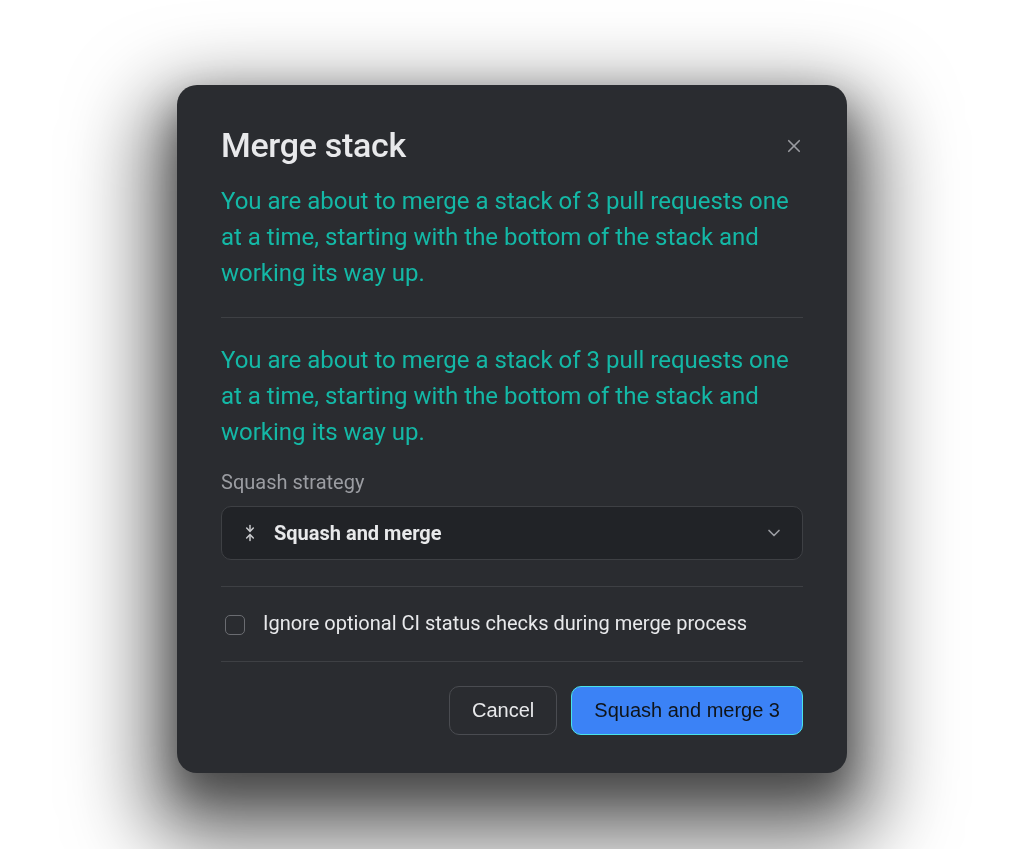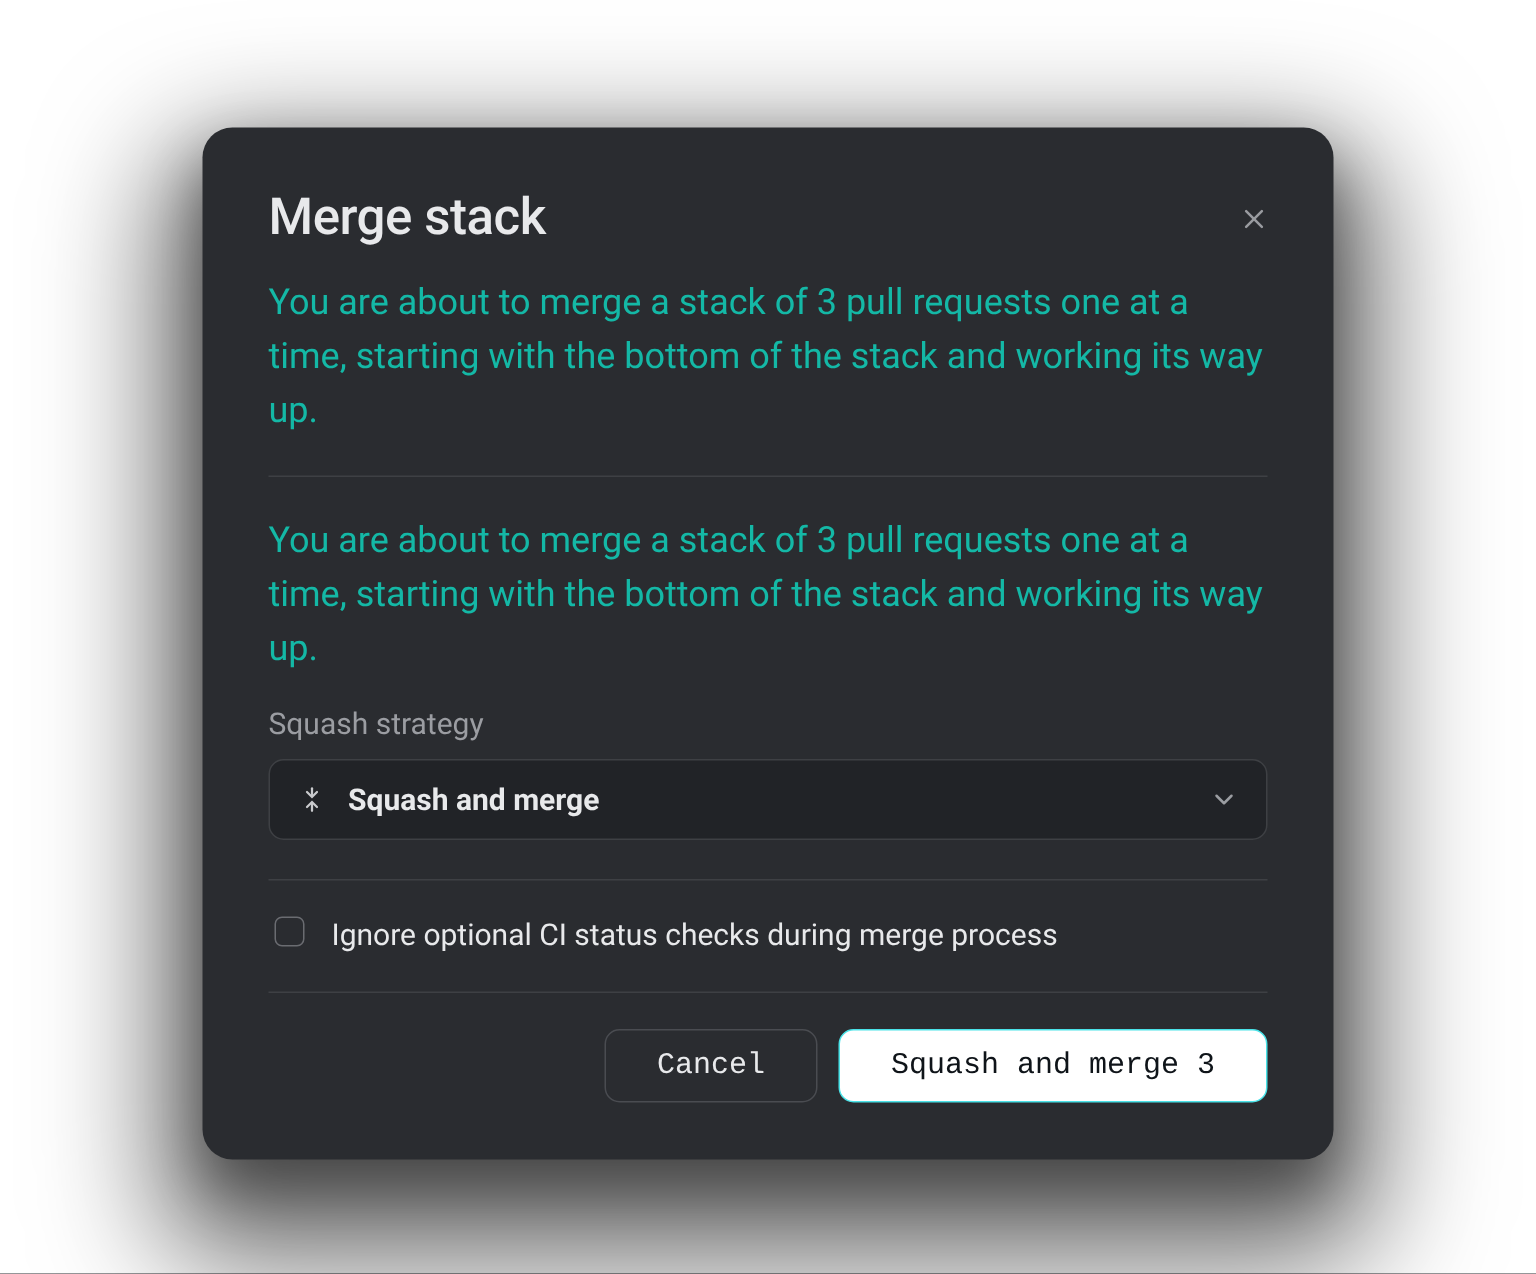--- a/index.html
+++ b/index.html
@@ -14,21 +14,21 @@
       background: #ffffff;
       font-family: -apple-system, BlinkMacSystemFont, "Segoe UI", Roboto, Helvetica, Arial, sans-serif;
       display: flex;
       align-items: flex-start;
       justify-content: center;
       padding-top: 85px;
       overflow: hidden;
     }
     
     .modal {
-      width: 754px;
+      width: 670px;
       background: #2a2c30;
       border-radius: 20px;
       padding: 40px 44px 38px 44px;
       box-shadow: 0 40px 80px 30px rgba(0,0,0,0.55), 0 20px 40px rgba(0,0,0,0.4);
       position: relative;
     }
     
     .modal-header {
       display: flex;
       justify-content: space-between;
@@ -126,21 +126,21 @@
       align-items: center;
     }
     
     .chevron-icon svg {
       width: 20px;
       height: 20px;
     }
     
     .checkbox-row {
       display: flex;
-      align-items: flex-start;
+      align-items: flex-end;
       padding: 24px 0 26px 4px;
       cursor: pointer;
     }
     
     .checkbox {
       width: 20px;
       height: 20px;
       border: 1.5px solid #6a6c71;
       border-radius: 5px;
       background: transparent;
@@ -155,34 +155,34 @@
     
     .footer {
       display: flex;
       justify-content: flex-end;
       gap: 14px;
       padding-top: 24px;
     }
     
     .btn {
       font-size: 20px;
-      padding: 12px 34px;
+      padding: 12px 22px;
       border-radius: 10px;
       cursor: pointer;
-      font-family: Liberation Mono, monospace;
+      font-family: Liberation Sans, sans-serif;
     }
     
     .btn-cancel {
       background: transparent;
       border: 1px solid #4a4c51;
       color: #e8e9eb;
     }
     
     .btn-primary {
-      background: #ffffff;
+      background: #3b82f6;
       border: 1px solid #4ae3e8;
       color: #0f1419;
       font-weight: 500;
     }
   </style>
 </head>
 <body>
 
 <div class="modal">
 

